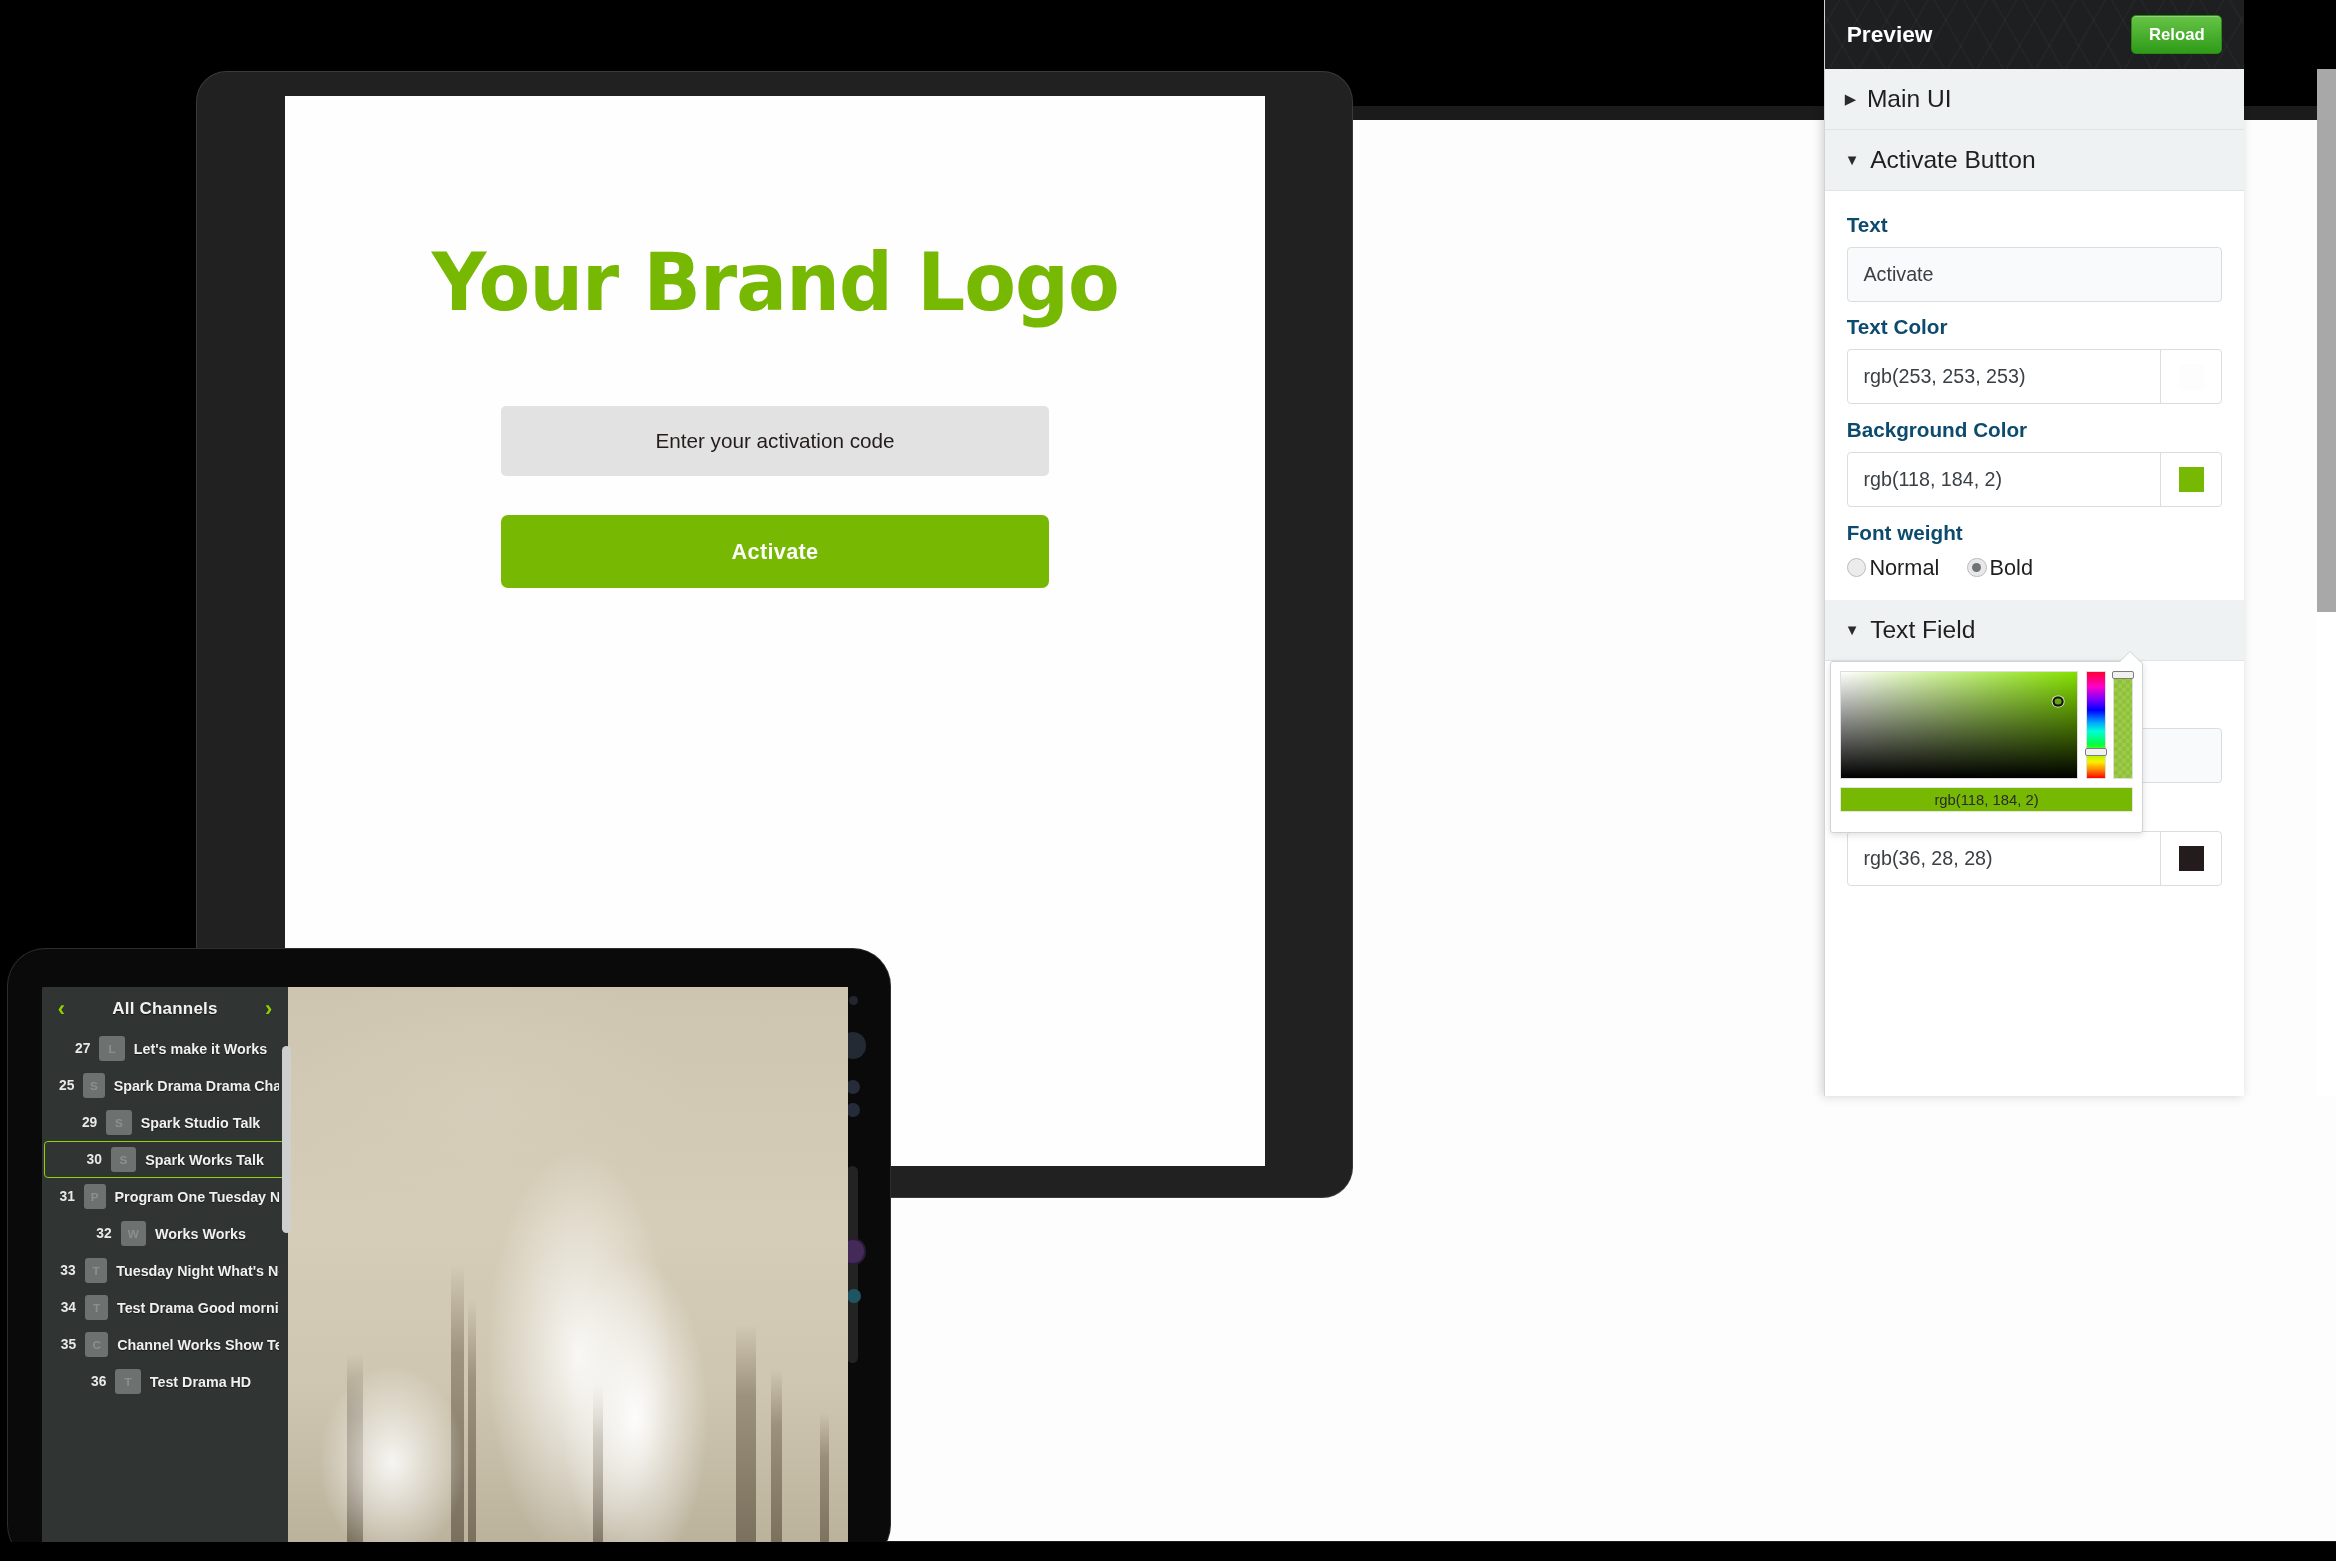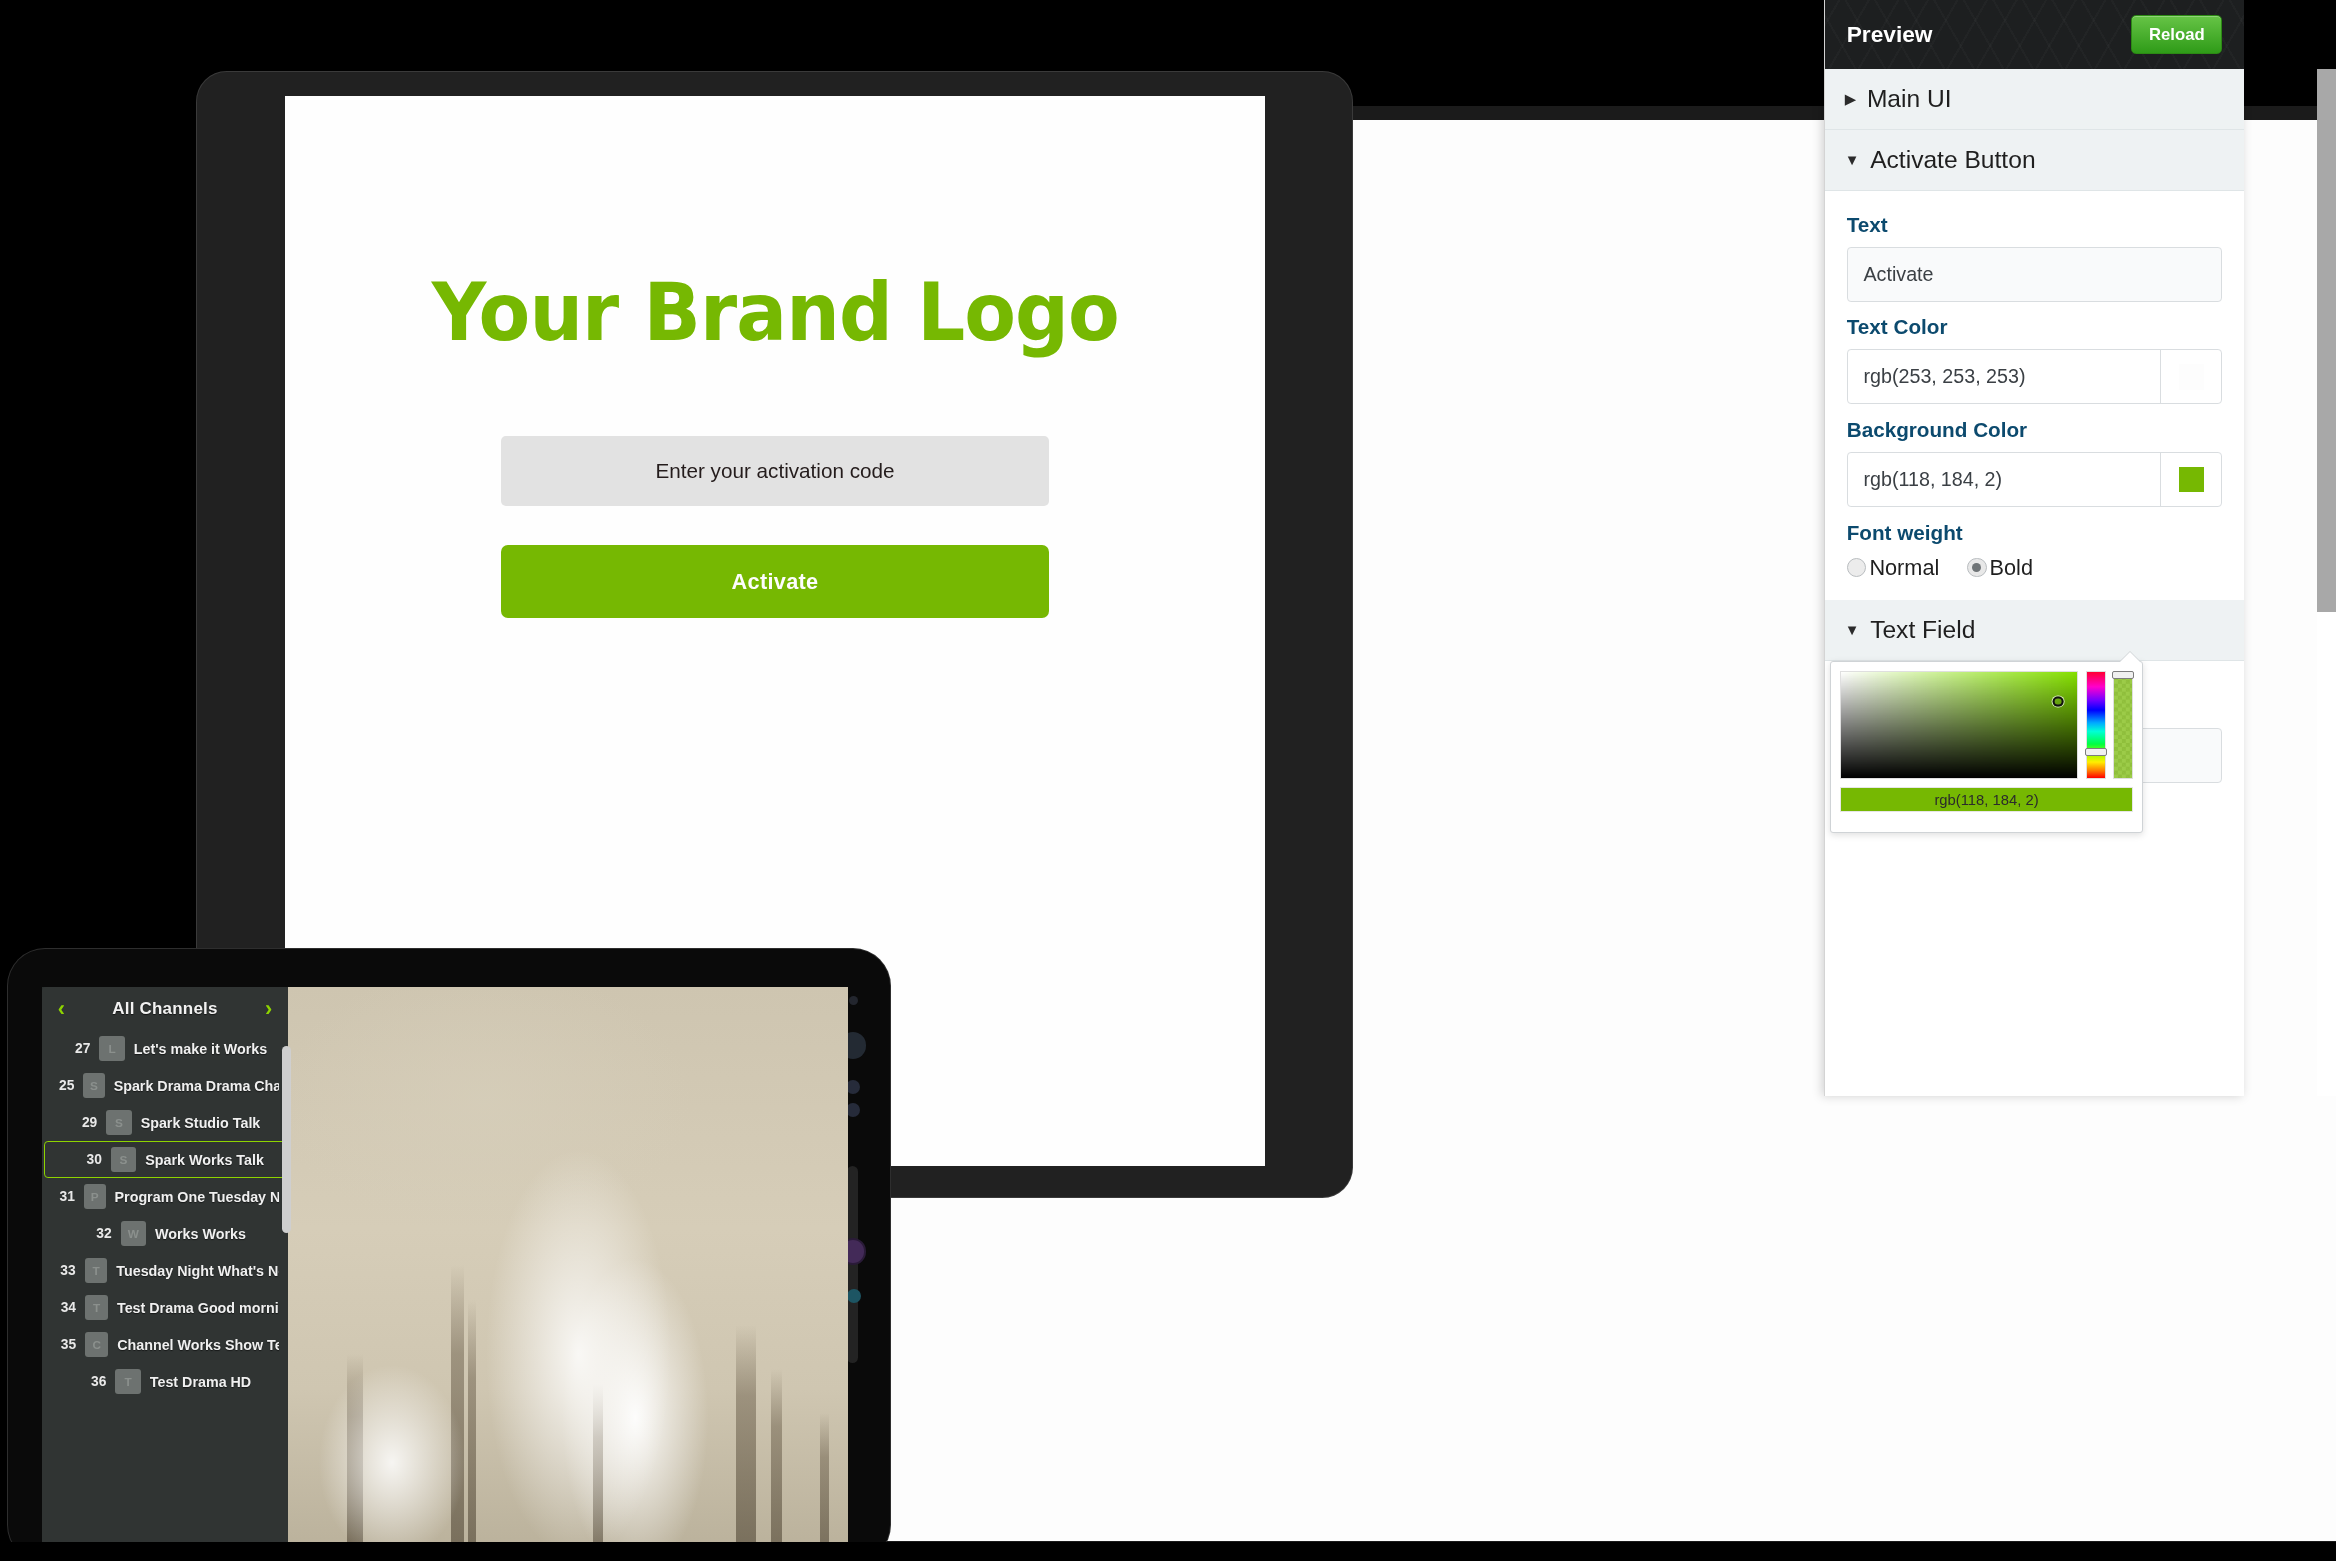--- a/index.html
+++ b/index.html
@@ -38,21 +38,20 @@
   #tablet-screen{
     position:absolute; left:285px; top:96px;
     width:980px; height:1070px;
     background:#fefefe;
     overflow:hidden;
   }
   #tablet-app{
     position:absolute; inset:0;
     display:flex; flex-direction:column; align-items:center;
     padding-top:146px;
-    margin-top:30px;
   }
   #brand-logo{
     font-family:"DejaVu Sans", sans-serif;
     font-weight:bold;
     font-size:81px;
     letter-spacing:-1px;
     color:#76b802;
     line-height:1;
     transform:scaleX(0.93);
     white-space:nowrap;
@@ -441,20 +440,26 @@
     <div class="section-head">
       <span class="tri">▼</span>
       <span class="lbl">Text Field</span>
     </div>
 
     <div class="section-body" style="padding-top:33px;">
       <div class="field-label">Placeholder Text</div>
       <div class="text-input">Enter your activation code</div>
 
       <div class="field-label">Text Color</div>
+      <div class="color-row">
+        <span class="val">rgb(36, 28, 28)</span>
+        <span class="swatch-cell">
+          <span class="swatch" style="background:#241c1c;"></span>
+        </span>
+      </div>
     </div>
   </div>
 
   <div id="panel-scrollbar-track"></div>
   <div id="panel-scrollbar-thumb"></div>
 
   <div id="picker-arrow"></div>
   <div id="color-picker-popup">
     <div id="pick-row">
       <div id="sv-area">

